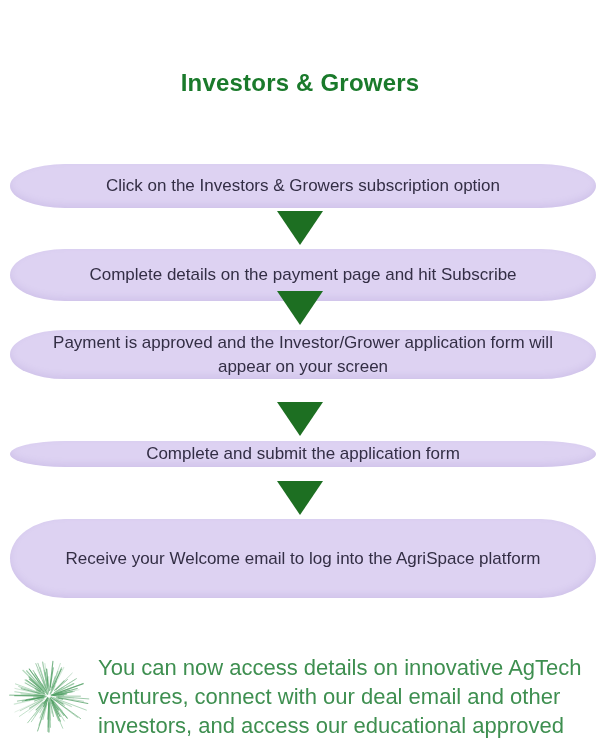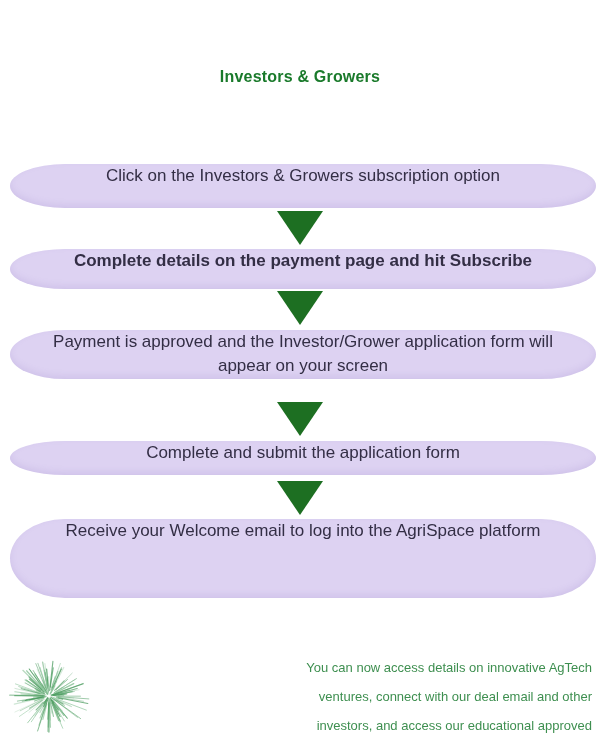--- a/index.html
+++ b/index.html
@@ -10,50 +10,51 @@
   }
   .canvas {
     position: relative;
     width: 600px;
     height: 750px;
     background: var(--background, #ffffff);
     overflow: hidden;
   }
   .title {
     position: absolute;
-    top: 60px;
+    top: 66px;
     left: 0;
     right: 0;
     text-align: center;
     color: var(--title-green, #1a7a2b);
     font-weight: bold;
-    font-size: 16px;
+    font-size: 24px;
     line-height: 34px;
     letter-spacing: 0.2px;
   }
   .pill {
     position: absolute;
     left: 10px;
     right: 4px;
     background: var(--pill-bg, #ddd2f2);
     border-radius: 55px / 50%;
     display: flex;
+    align-items: center;
     justify-content: center;
     text-align: center;
     color: var(--pill-text, #332e45);
     font-size: 17px;
     line-height: 24px;
     padding: 0 30px;
     box-sizing: border-box;
     box-shadow: inset 0 -3px 6px rgba(150, 130, 200, 0.18);
   }
   #pill-1 { top: 164px; height: 44px; }
-  #pill-2 { top: 249px; height: 40px; font-weight: bold; }
+  #pill-2 { top: 249px; height: 52px; }
   #pill-3 { top: 330px; height: 49px; }
-  #pill-4 { top: 441px; height: 34px; }
+  #pill-4 { top: 441px; height: 26px; }
   #pill-5 { top: 519px; height: 79px; }
   .arrow {
     position: absolute;
     left: 50%;
     transform: translateX(-50%);
     width: 0;
     height: 0;
     border-left: 23px solid transparent;
     border-right: 23px solid transparent;
     border-top: 34px solid var(--arrow-green, #1d6f22);
@@ -71,23 +72,23 @@
     align-items: center;
     gap: 8px;
   }
   .footer-icon {
     flex: 0 0 auto;
     width: 82px;
     height: 92px;
   }
   .footer-text {
     flex: 1 1 auto;
-    text-align: right;
+    text-align: left;
     color: var(--footer-green, #3e8f50);
-    font-size: 13px;
+    font-size: 22px;
     line-height: 29px;
   }
 </style>
 </head>
 <body>
 
 <div class="canvas">
 
   <div class="title">
     <div>Investors &amp; Growers</div>

